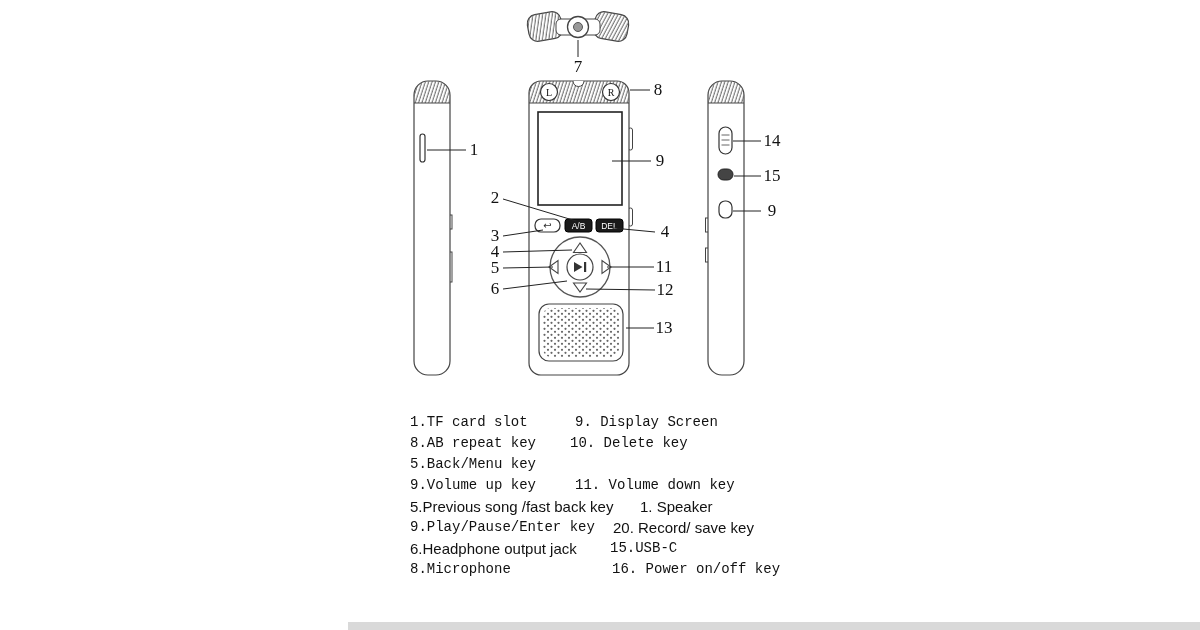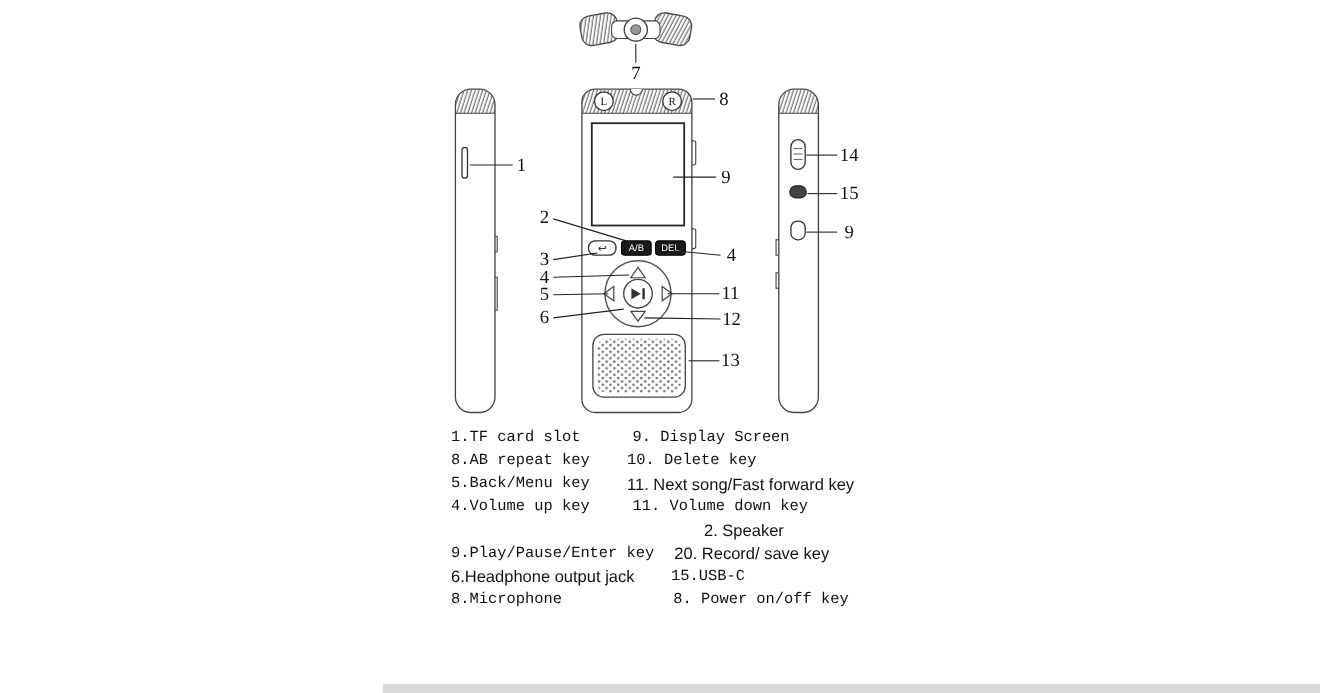--- a/index.html
+++ b/index.html
@@ -2,21 +2,21 @@
 <html><head>
 <meta charset="utf-8">
 <style>
   html,body{margin:0;padding:0;background:#fff;}
   .stage{position:relative;width:1200px;height:630px;background:#ffffff;overflow:hidden;
          font-family:"Liberation Serif",serif;}
   .diagram-svg{position:absolute;left:0;top:0;}
   .callout{position:absolute;transform:translate(-50%,-50%);
            font:17px "Liberation Serif",serif;color:#111;white-space:nowrap;}
   .legend-item{position:absolute;white-space:nowrap;color:#111;
-               font:14px "Liberation Mono","DejaVu Sans Mono",monospace;}
+               font:14px "Liberation Mono","DejaVu Sans Mono",monospace;margin-top:24px;}
   .legend-item.sans{font:15px "Liberation Sans",sans-serif;}
   .bottom-bar{position:absolute;left:348px;top:622px;width:852px;height:8px;background:#d9d9d9;}
 </style>
 </head>
 <body>
 
 <div class="stage">
 
   <svg class="diagram-svg" width="1200" height="630" viewBox="0 0 1200 630">
     <defs>
@@ -149,28 +149,28 @@
   <div class="callout" style="left:664px;top:267px">11</div>
   <div class="callout" style="left:665px;top:290px">12</div>
   <div class="callout" style="left:664px;top:328px">13</div>
   <div class="callout" style="left:772px;top:141px">14</div>
   <div class="callout" style="left:772px;top:176px">15</div>
   <div class="callout" style="left:772px;top:211px">9</div>
 
   <div class="legend-item" style="left:410px;top:390px">1.TF card slot</div>
   <div class="legend-item" style="left:410px;top:411px">8.AB repeat key</div>
   <div class="legend-item" style="left:410px;top:432px">5.Back/Menu key</div>
-  <div class="legend-item" style="left:410px;top:453px">4.Volume up key</div>
+  <div class="legend-item" style="left:410px;top:453px">9.Volume up key</div>
+  <div class="legend-item sans" style="left:410px;top:474px">5.Previous song /fast back key</div>
   <div class="legend-item" style="left:410px;top:495px">9.Play/Pause/Enter key</div>
   <div class="legend-item sans" style="left:410px;top:516px">6.Headphone output jack</div>
   <div class="legend-item" style="left:410px;top:537px">8.Microphone</div>
 
   <div class="legend-item" style="left:575px;top:390px">9. Display Screen</div>
   <div class="legend-item" style="left:570px;top:411px">10. Delete key</div>
-  <div class="legend-item sans" style="left:570px;top:432px">11. Next song/Fast forward key</div>
   <div class="legend-item" style="left:575px;top:453px">11. Volume down key</div>
-  <div class="legend-item sans" style="left:640px;top:474px">2. Speaker</div>
+  <div class="legend-item sans" style="left:640px;top:474px">1. Speaker</div>
   <div class="legend-item sans" style="left:613px;top:495px">20. Record/ save key</div>
   <div class="legend-item" style="left:610px;top:516px">15.USB-C</div>
-  <div class="legend-item" style="left:612px;top:537px">8. Power on/off key</div>
+  <div class="legend-item" style="left:612px;top:537px">16. Power on/off key</div>
 
   <div class="bottom-bar"></div>
 </div>
 
 </body></html>

